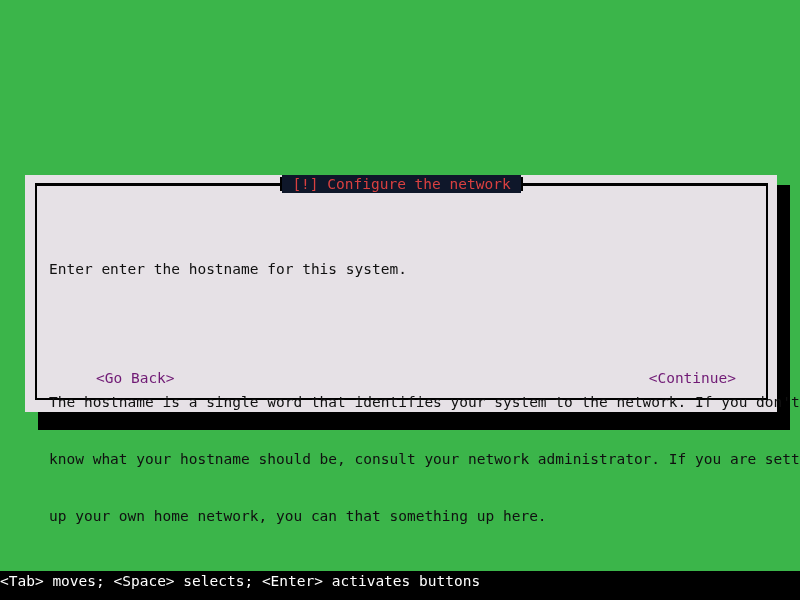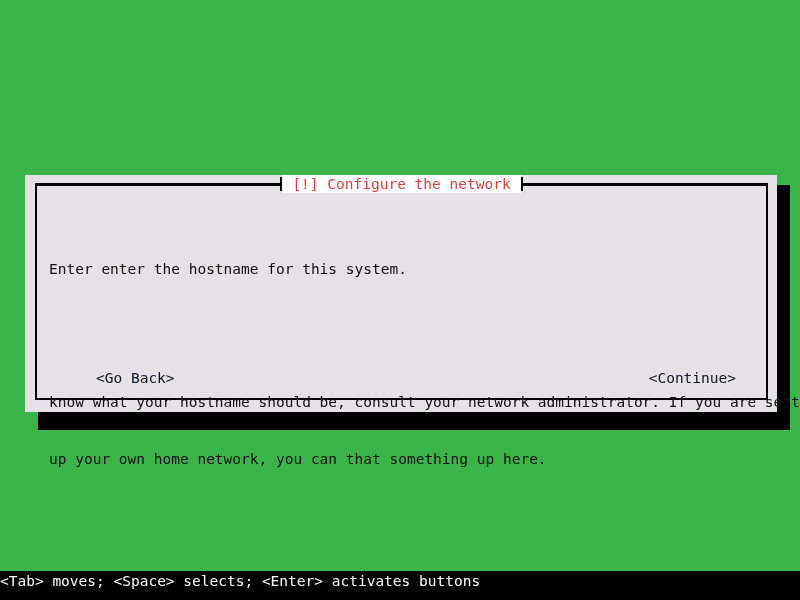--- a/index.html
+++ b/index.html
@@ -68,21 +68,21 @@
     top: 1px;
   }
   .title-tick {
     width: 2px;
     height: 14px;
     background: #000000;
     flex: 0 0 auto;
   }
   #dialog-title {
     color: #d94040;
-    background: #ffffff;
+    background: #0f172a;
     font-size: 14.5px;
     line-height: 18px;
     letter-spacing: 0px;
     white-space: pre;
     padding: 0 10px;
     flex: 0 0 auto;
     font-family: "DejaVu Sans Mono", "Liberation Mono", monospace;
   }
 
   
@@ -110,21 +110,21 @@
     left: 24px;
     right: 20px;
     top: 193px;
     height: 20px;
     z-index: 4;
   }
   .dlg-button {
     position: absolute;
     font-size: 14.5px;
     line-height: 20px;
-    color: #0f172a;
+    color: #701a75;
     white-space: pre;
     background: transparent;
     border: none;
     padding: 0;
     font-family: "DejaVu Sans Mono", "Liberation Mono", monospace;
   }
   #go-back-button { left: 47px; }
   #continue-button { right: 21px; }
 
   
@@ -165,20 +165,21 @@
     <div id="dialog-title">[!] Configure the network</div>
     <div class="title-tick"></div>
     <div class="title-rule"></div>
   </div>
 
   <div id="content">
 
     <div class="para" id="intro-text">Enter enter the hostname for this system.</div>
 
     <div id="desc-block">
+      <div class="para">The hostname is a single word that identifies your system to the network. If you don't</div>
       <div class="para">know what your hostname should be, consult your network administrator. If you are setting</div>
       <div class="para">up your own home network, you can that something up here.</div>
     </div>
 
     
 
     
 
   </div>
 

